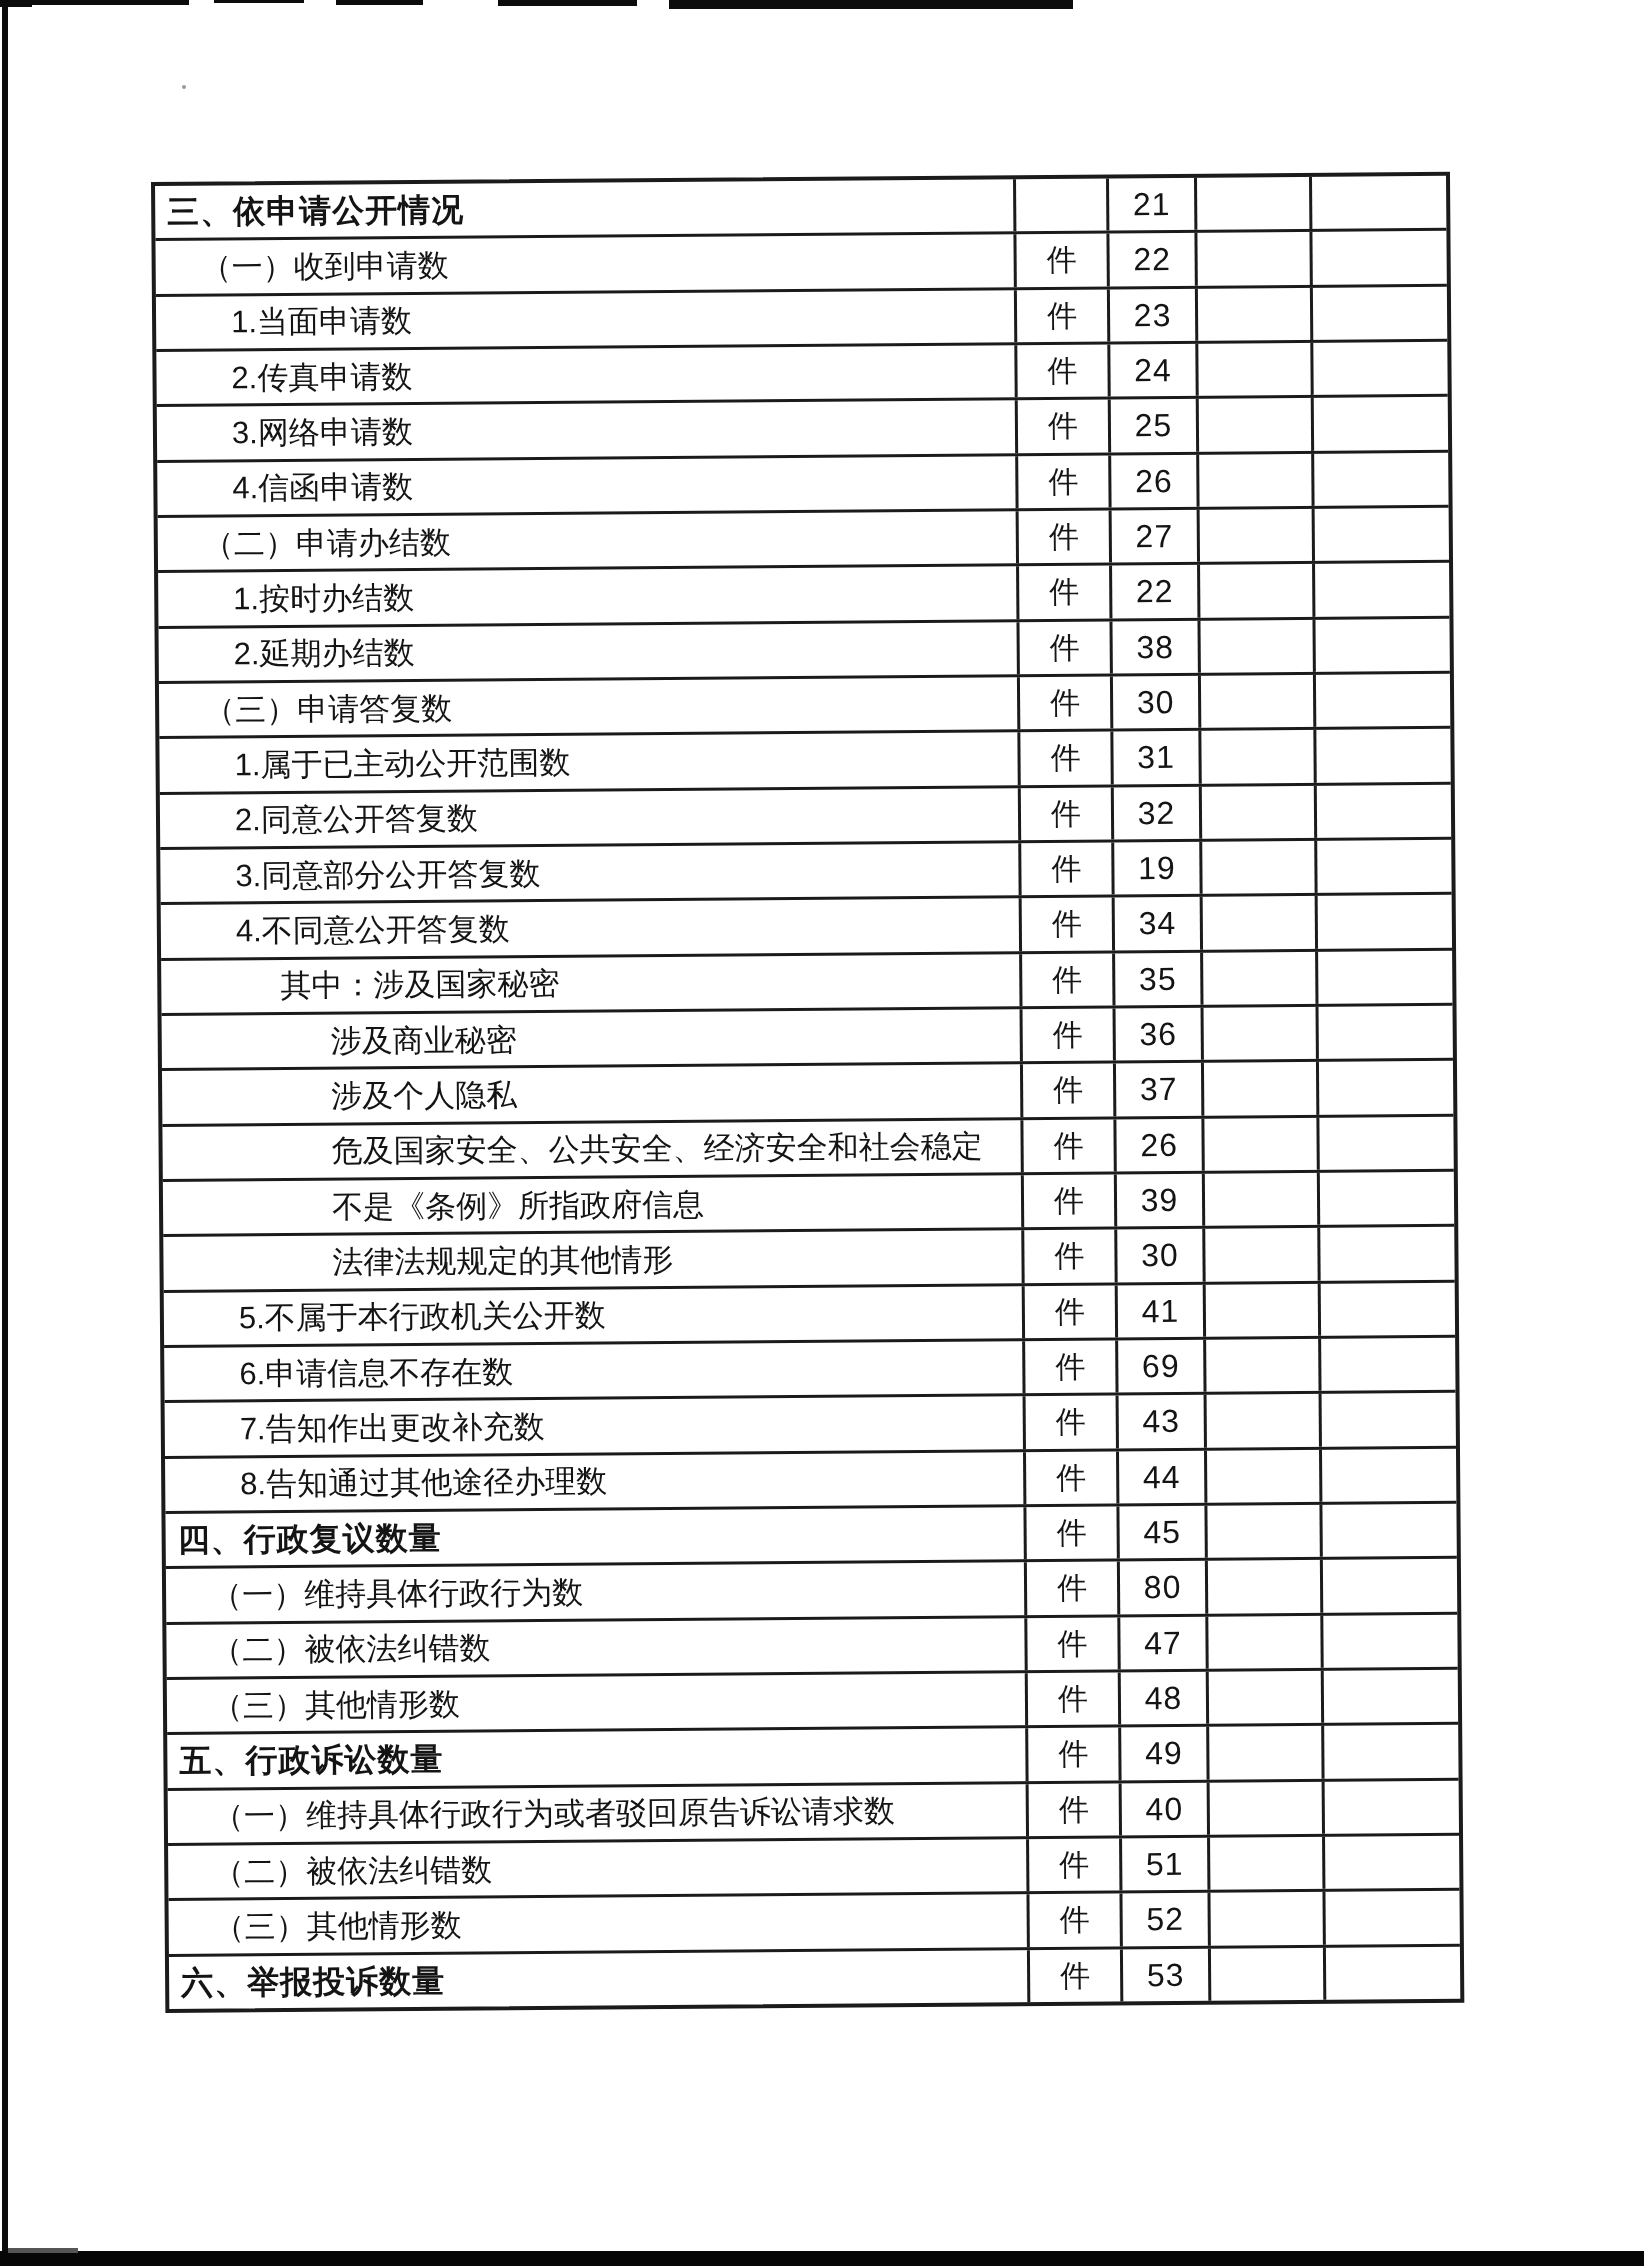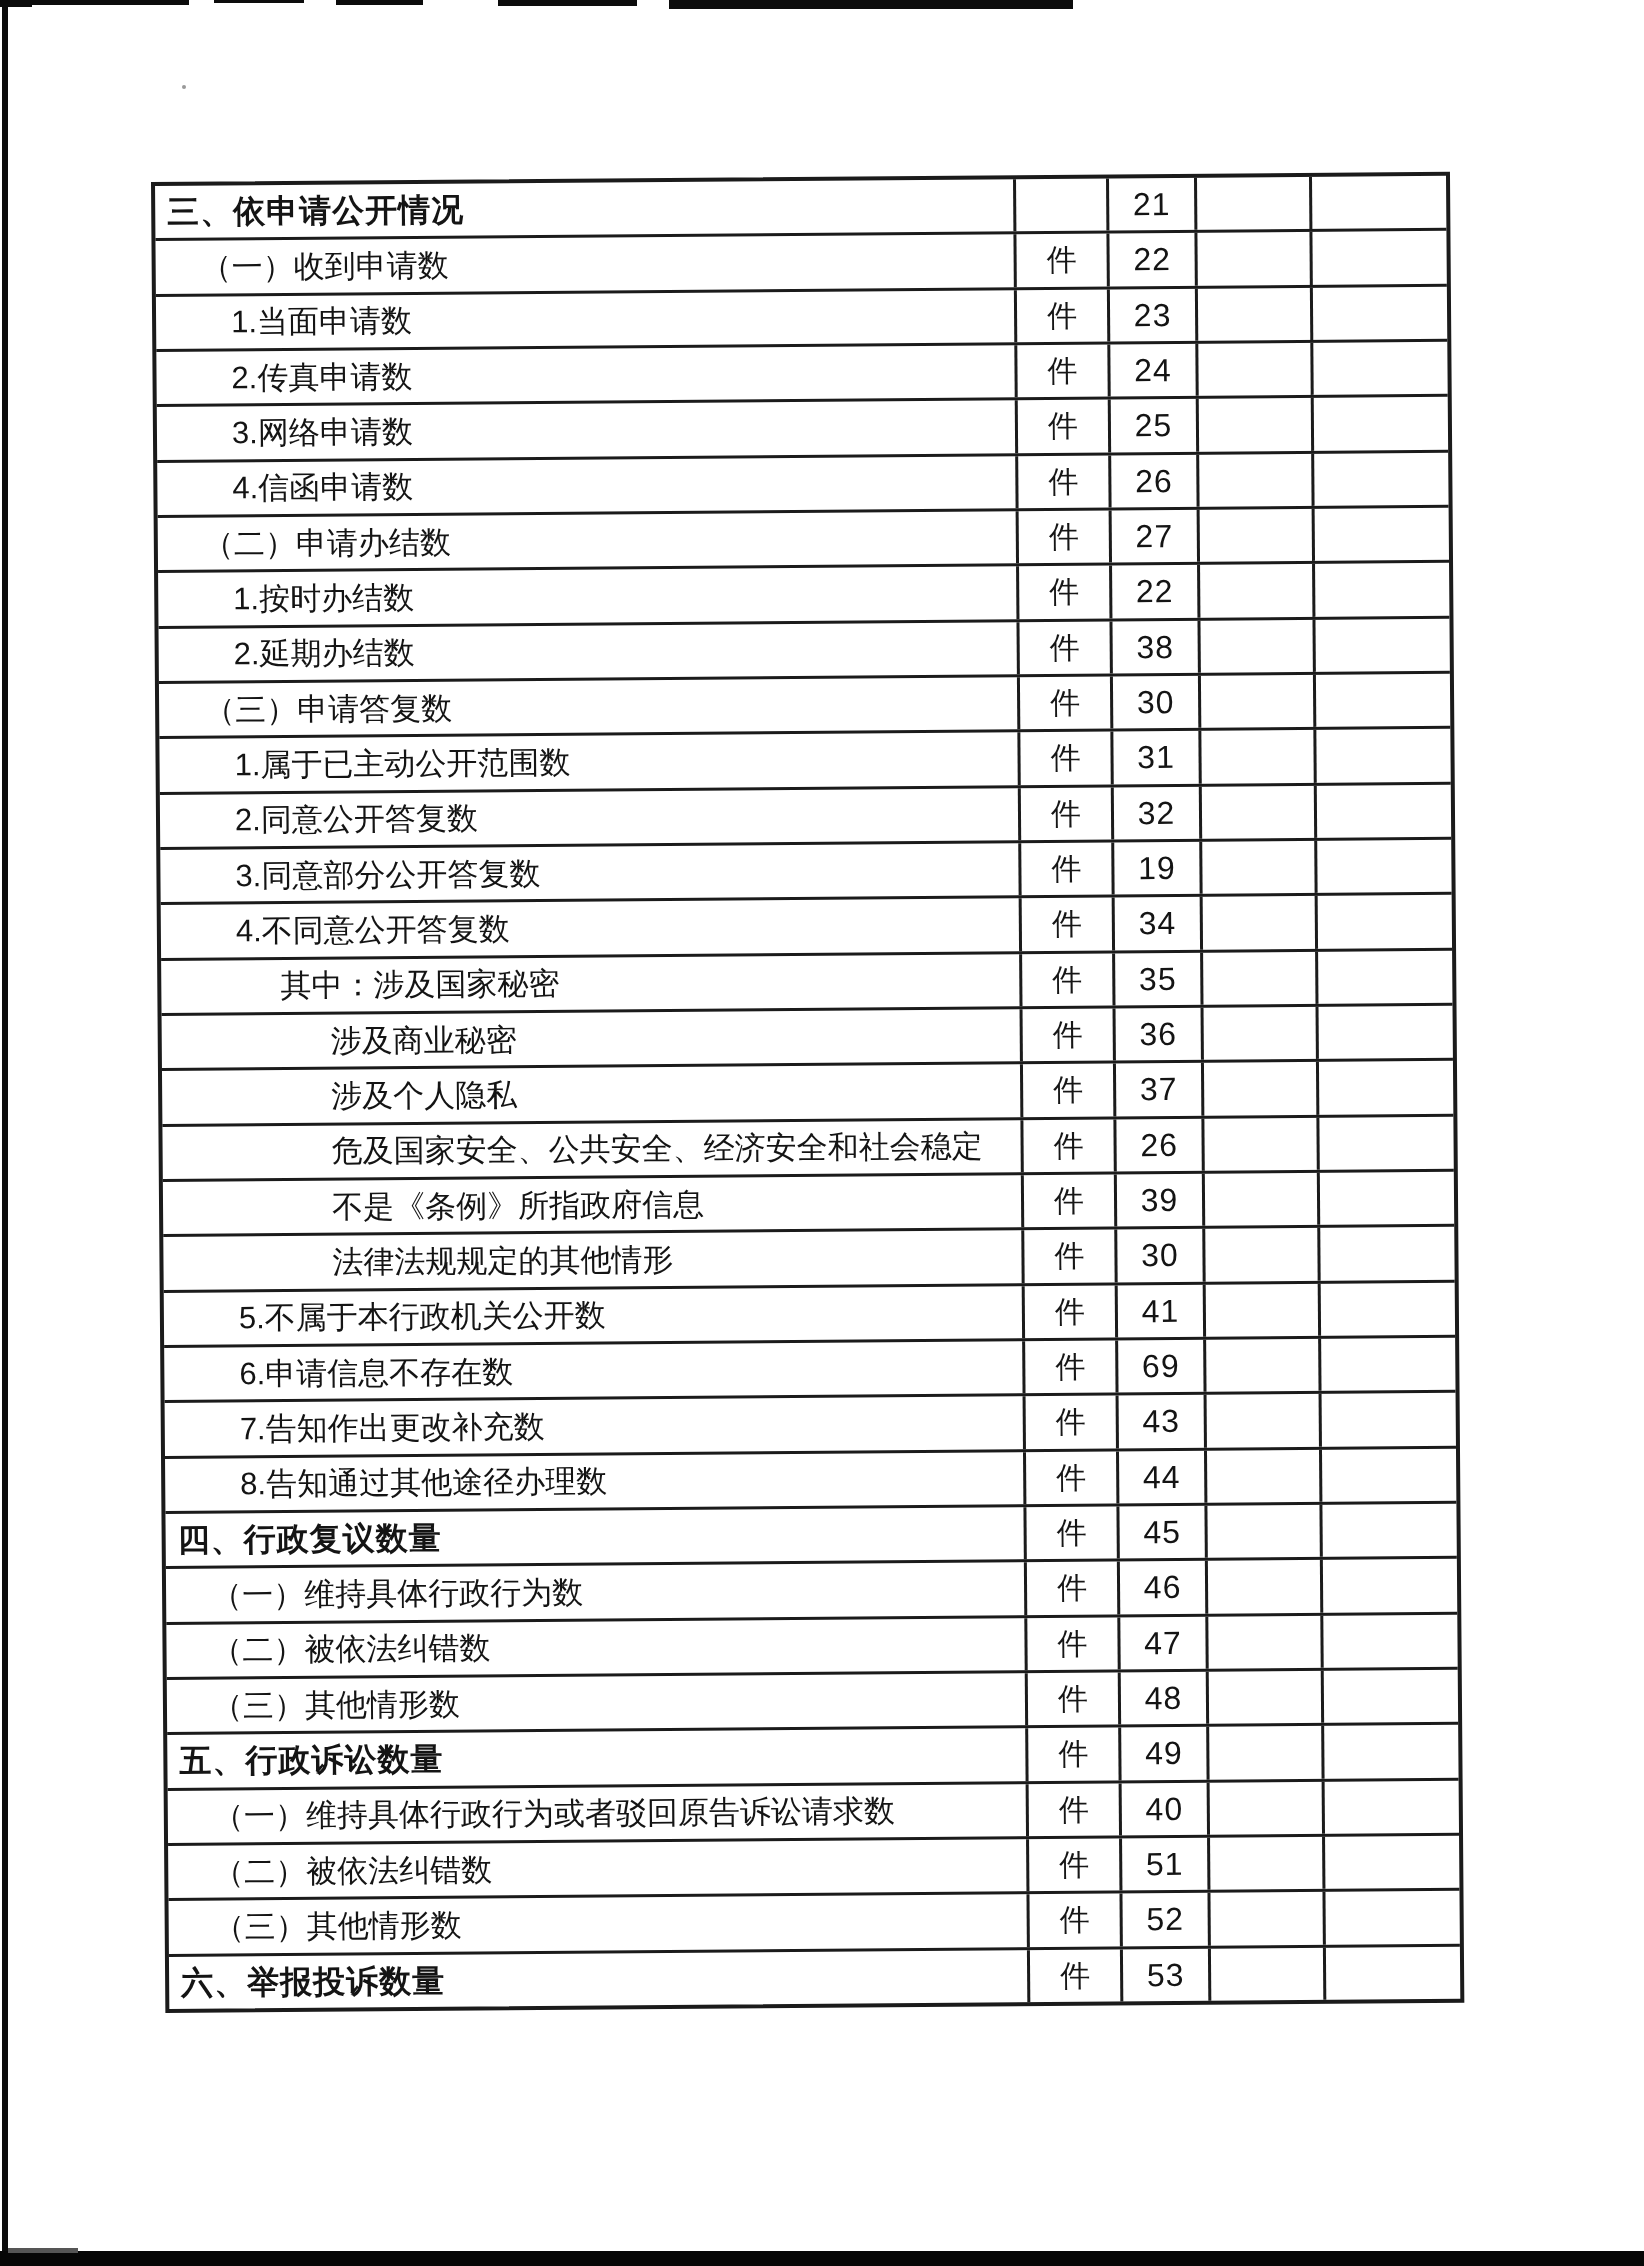--- a/index.html
+++ b/index.html
@@ -377,21 +377,21 @@
       <div class="cell c-b2"></div>
     </div>
     <div class="row">
       <div class="cell c-label">
         <span class="lbl" style="padding-left: 45px;">（一）维持具体行政行为数</span>
       </div>
       <div class="cell c-unit">
         <span class="unit-txt">件</span>
       </div>
       <div class="cell c-num">
-        <span class="num-txt">46</span>
+        <span class="num-txt">80</span>
       </div>
       <div class="cell c-b1"></div>
       <div class="cell c-b2"></div>
     </div>
     <div class="row">
       <div class="cell c-label">
         <span class="lbl" style="padding-left: 45px;">（二）被依法纠错数</span>
       </div>
       <div class="cell c-unit">
         <span class="unit-txt">件</span>

